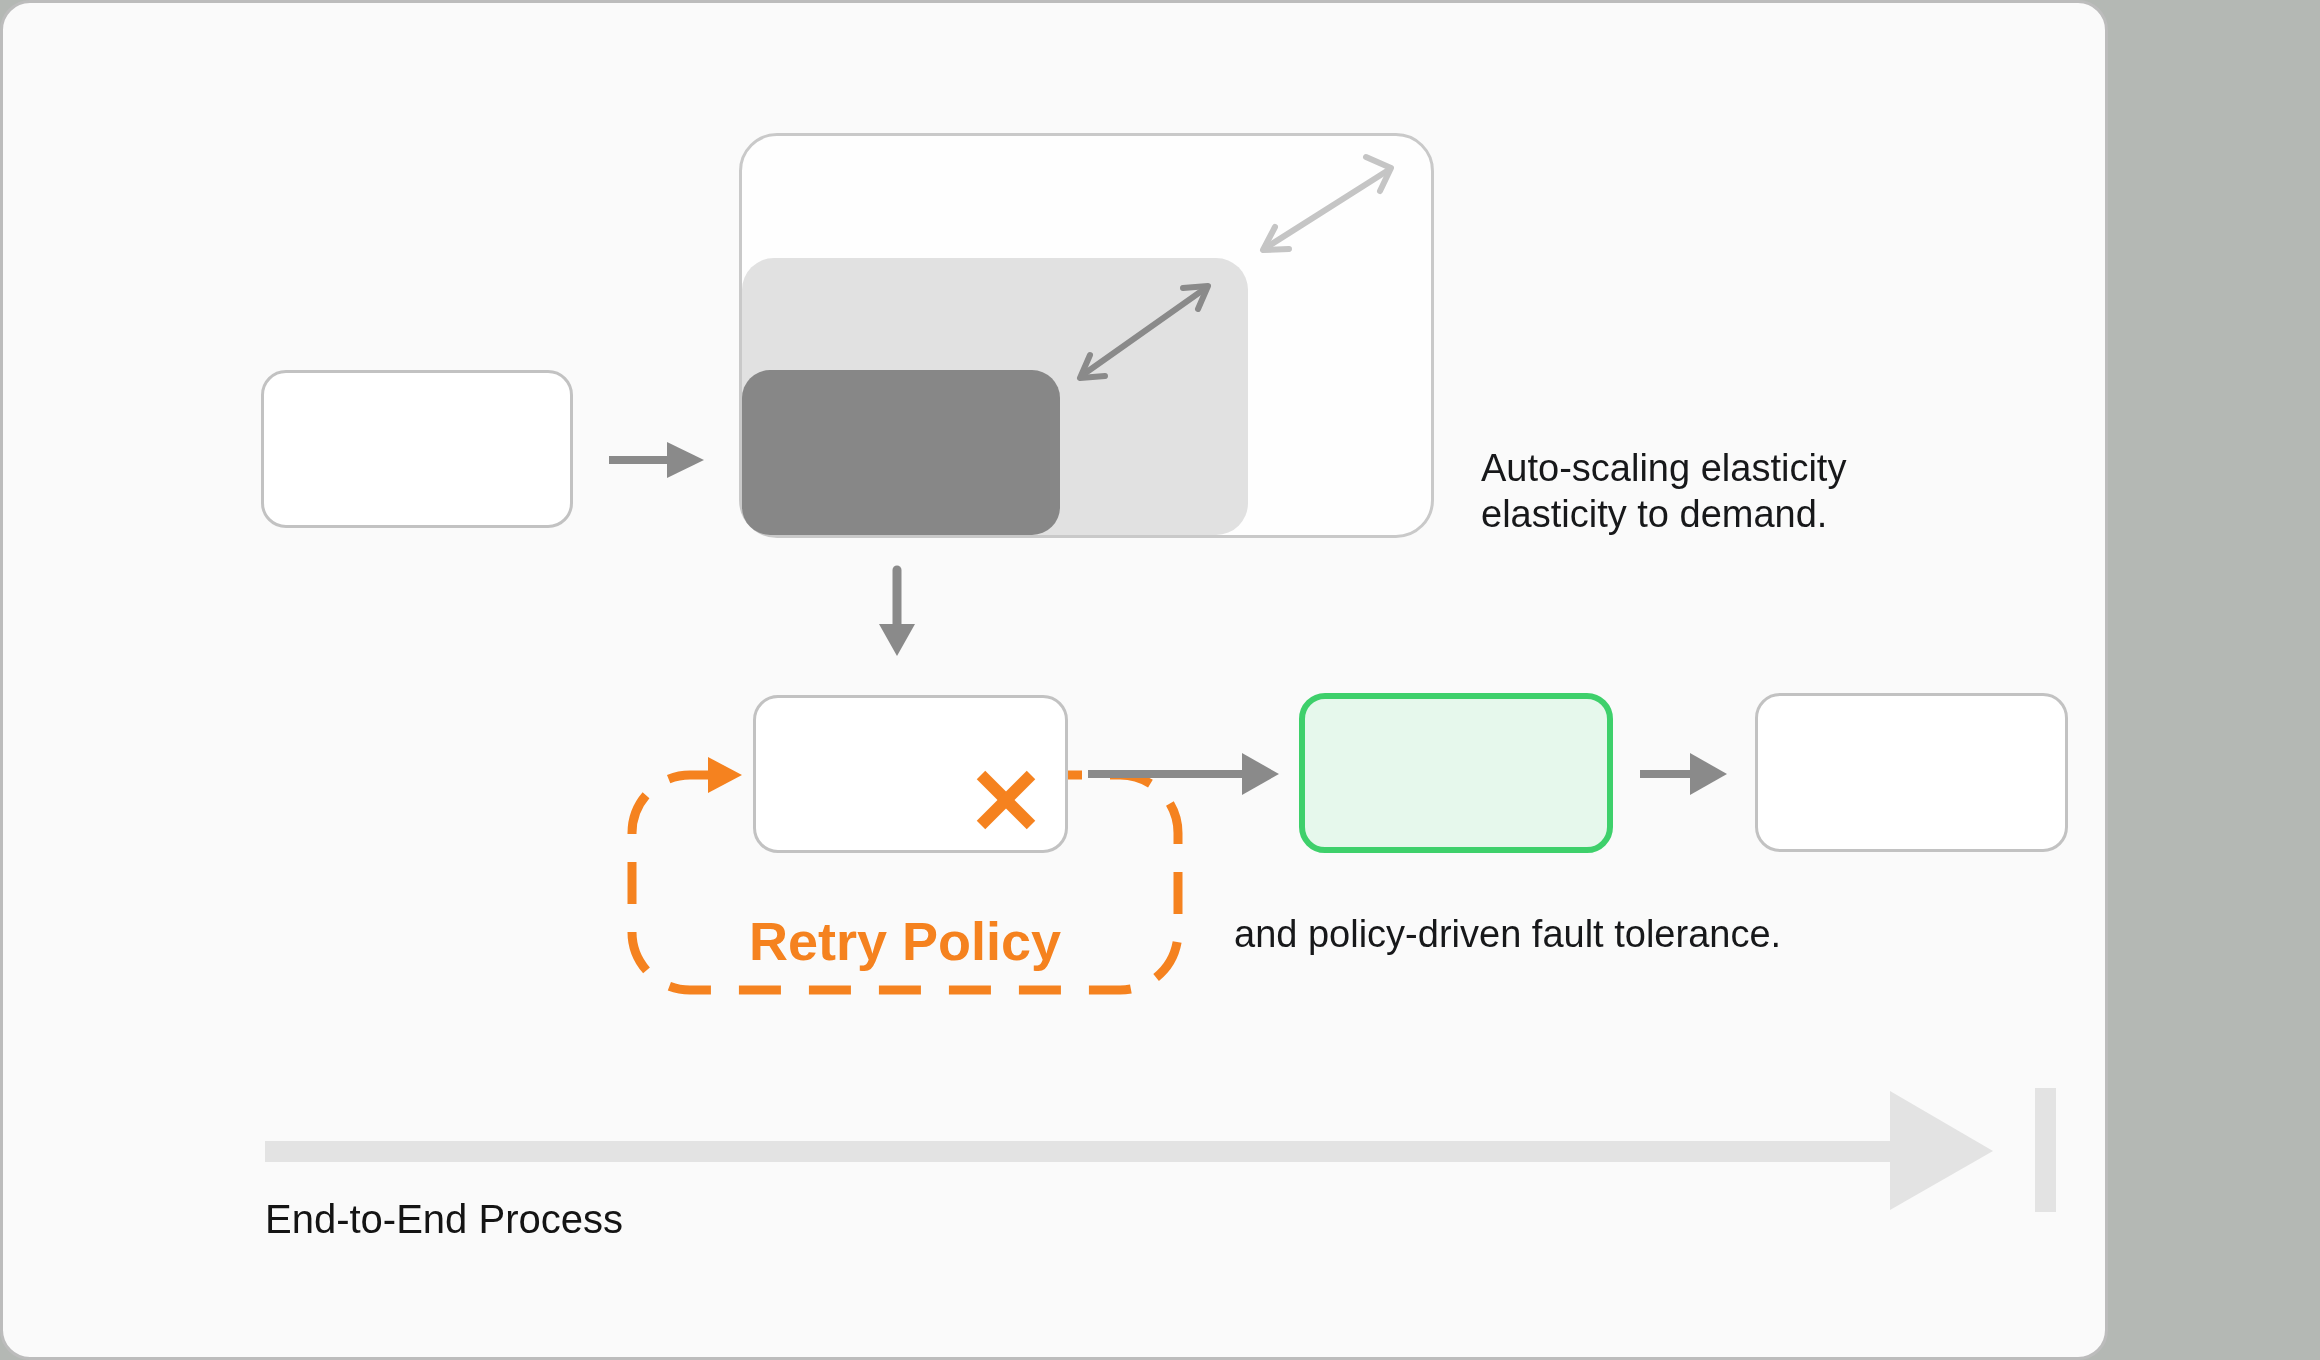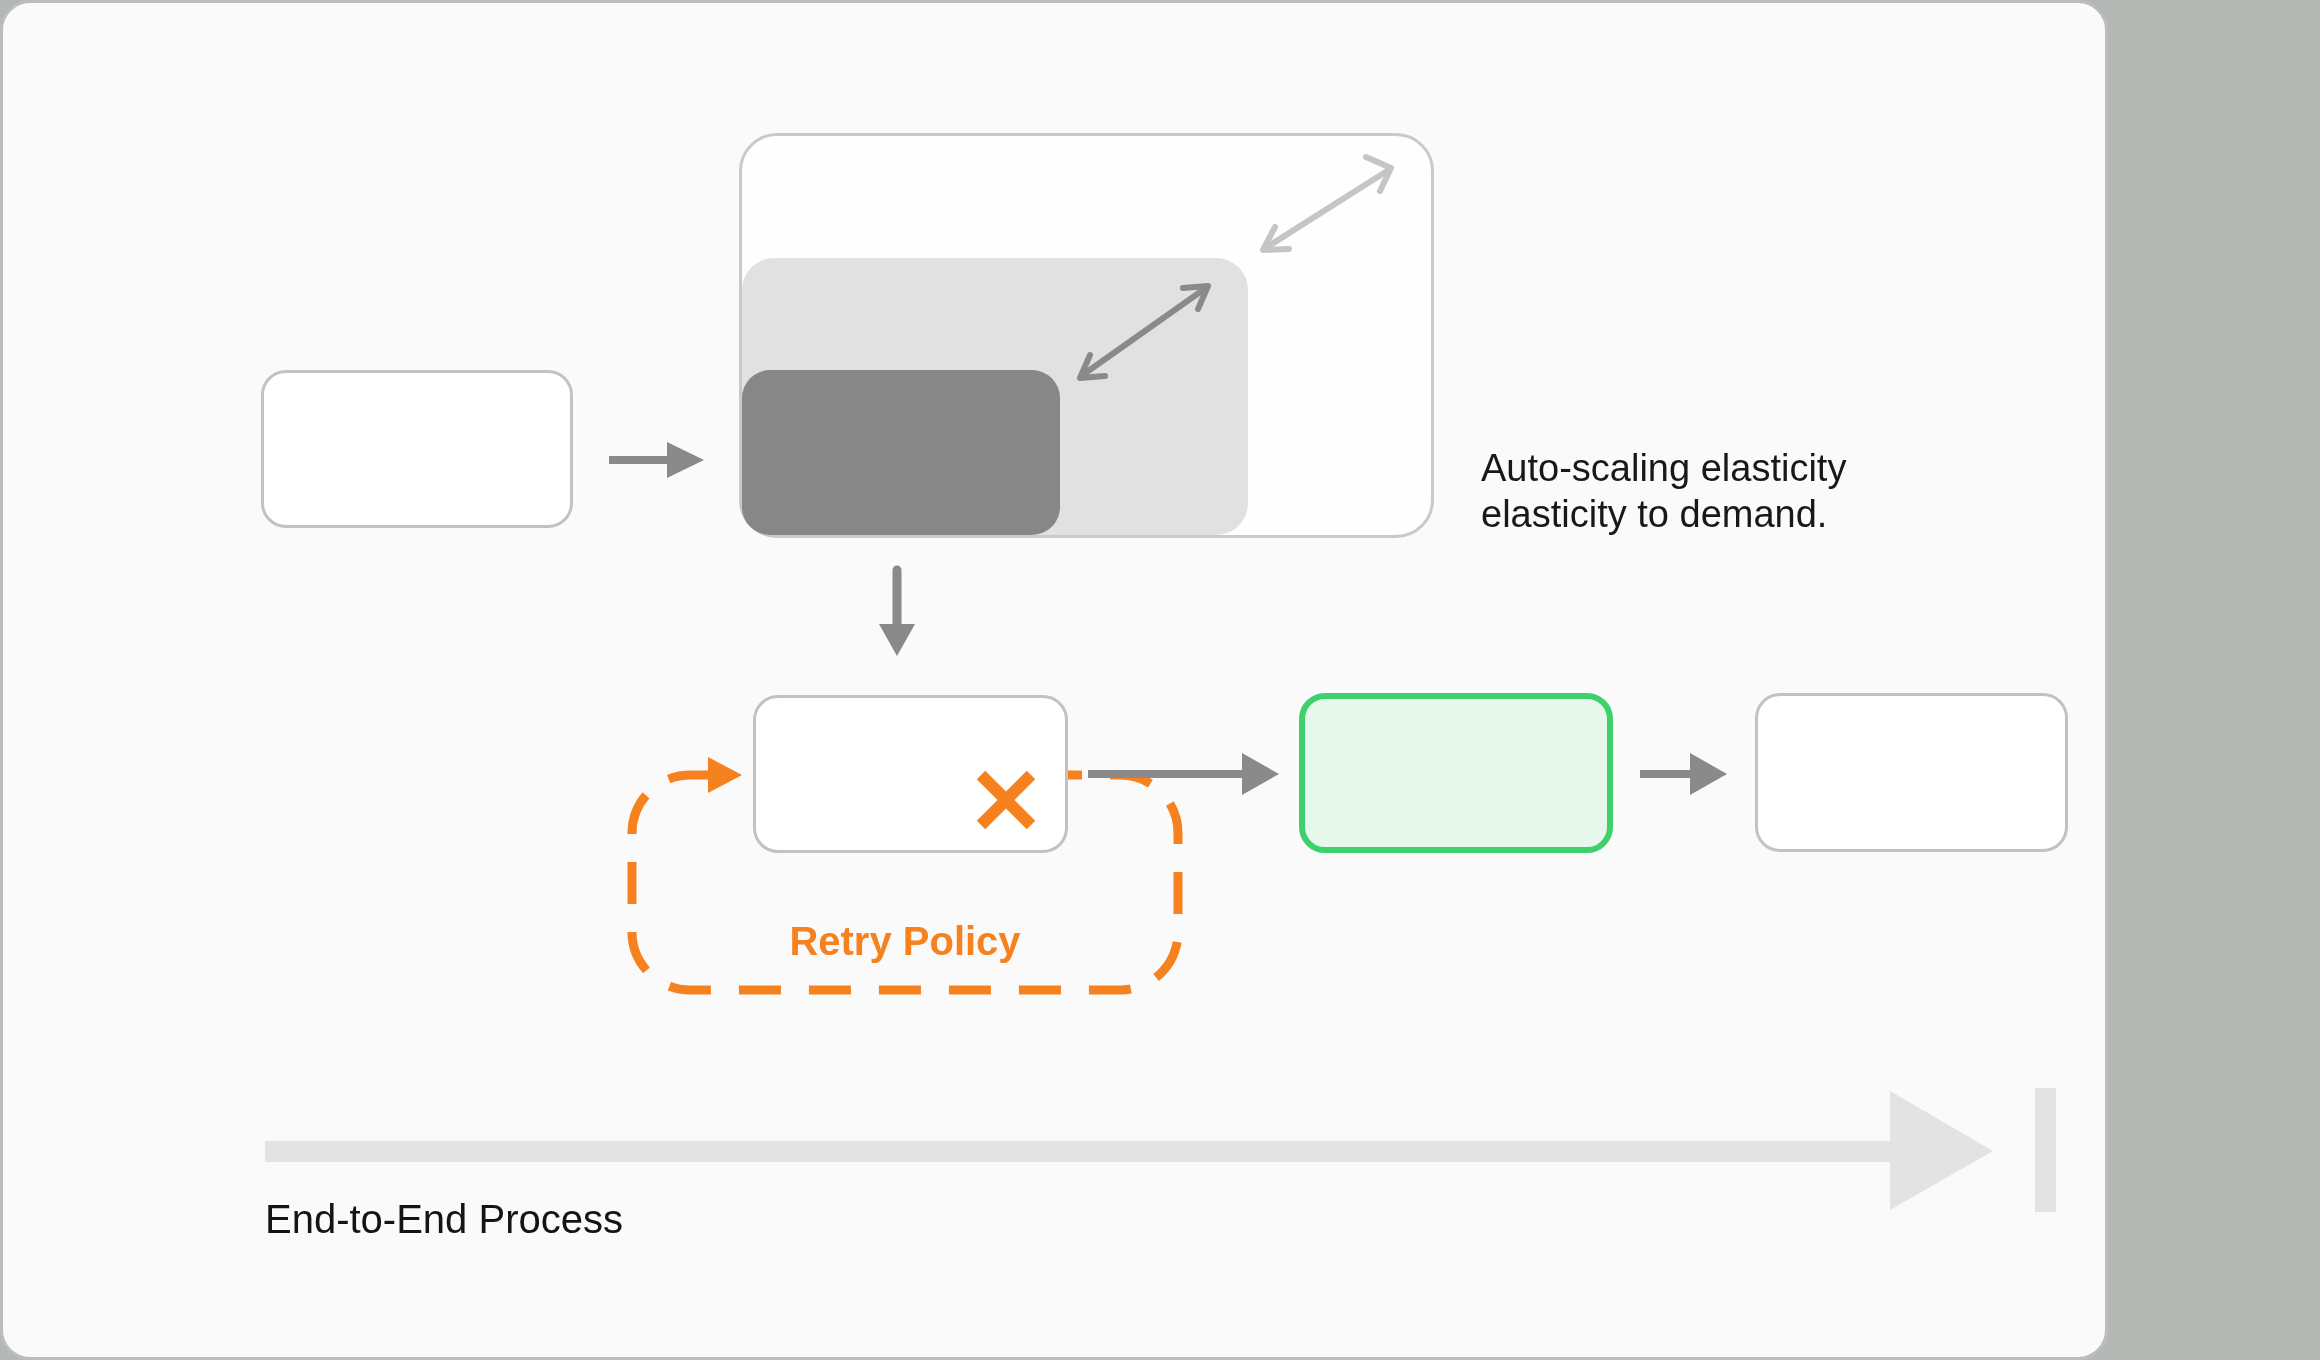--- a/index.html
+++ b/index.html
@@ -73,21 +73,21 @@
     font-size: 38px;
     line-height: 46px;
     white-space: nowrap;
   }
   .caption-autoscale { left: 1478px; top: 442px; }
   .caption-statemgmt { left: 1231px; top: 908px; }
   .caption-retry {
     left: 629px; top: 914px; width: 546px;
     text-align: center;
     color: #f5821f;
-    font-size: 40px;
+    font-size: 54px;
     font-weight: bold;
     line-height: 48px;
   }
   .caption-process {
     left: 262px; top: 1192px; width: 1750px;
     font-size: 40px;
     line-height: 48px;
     color: #141414;
   }
 </style>
@@ -162,18 +162,19 @@
 
   <div class="layer layer-text">
     <div class="caption caption-autoscale">
       <div>Auto-scaling elasticity</div>
       <div>elasticity to demand.</div>
     </div>
 
     <div class="caption caption-retry">Retry Policy</div>
 
     <div class="caption caption-statemgmt">
+      <div>and policy-driven fault tolerance.</div>
     </div>
 
     <div class="caption caption-process">End-to-End Process</div>
   </div>
 
 </div>
 
 </body></html>

